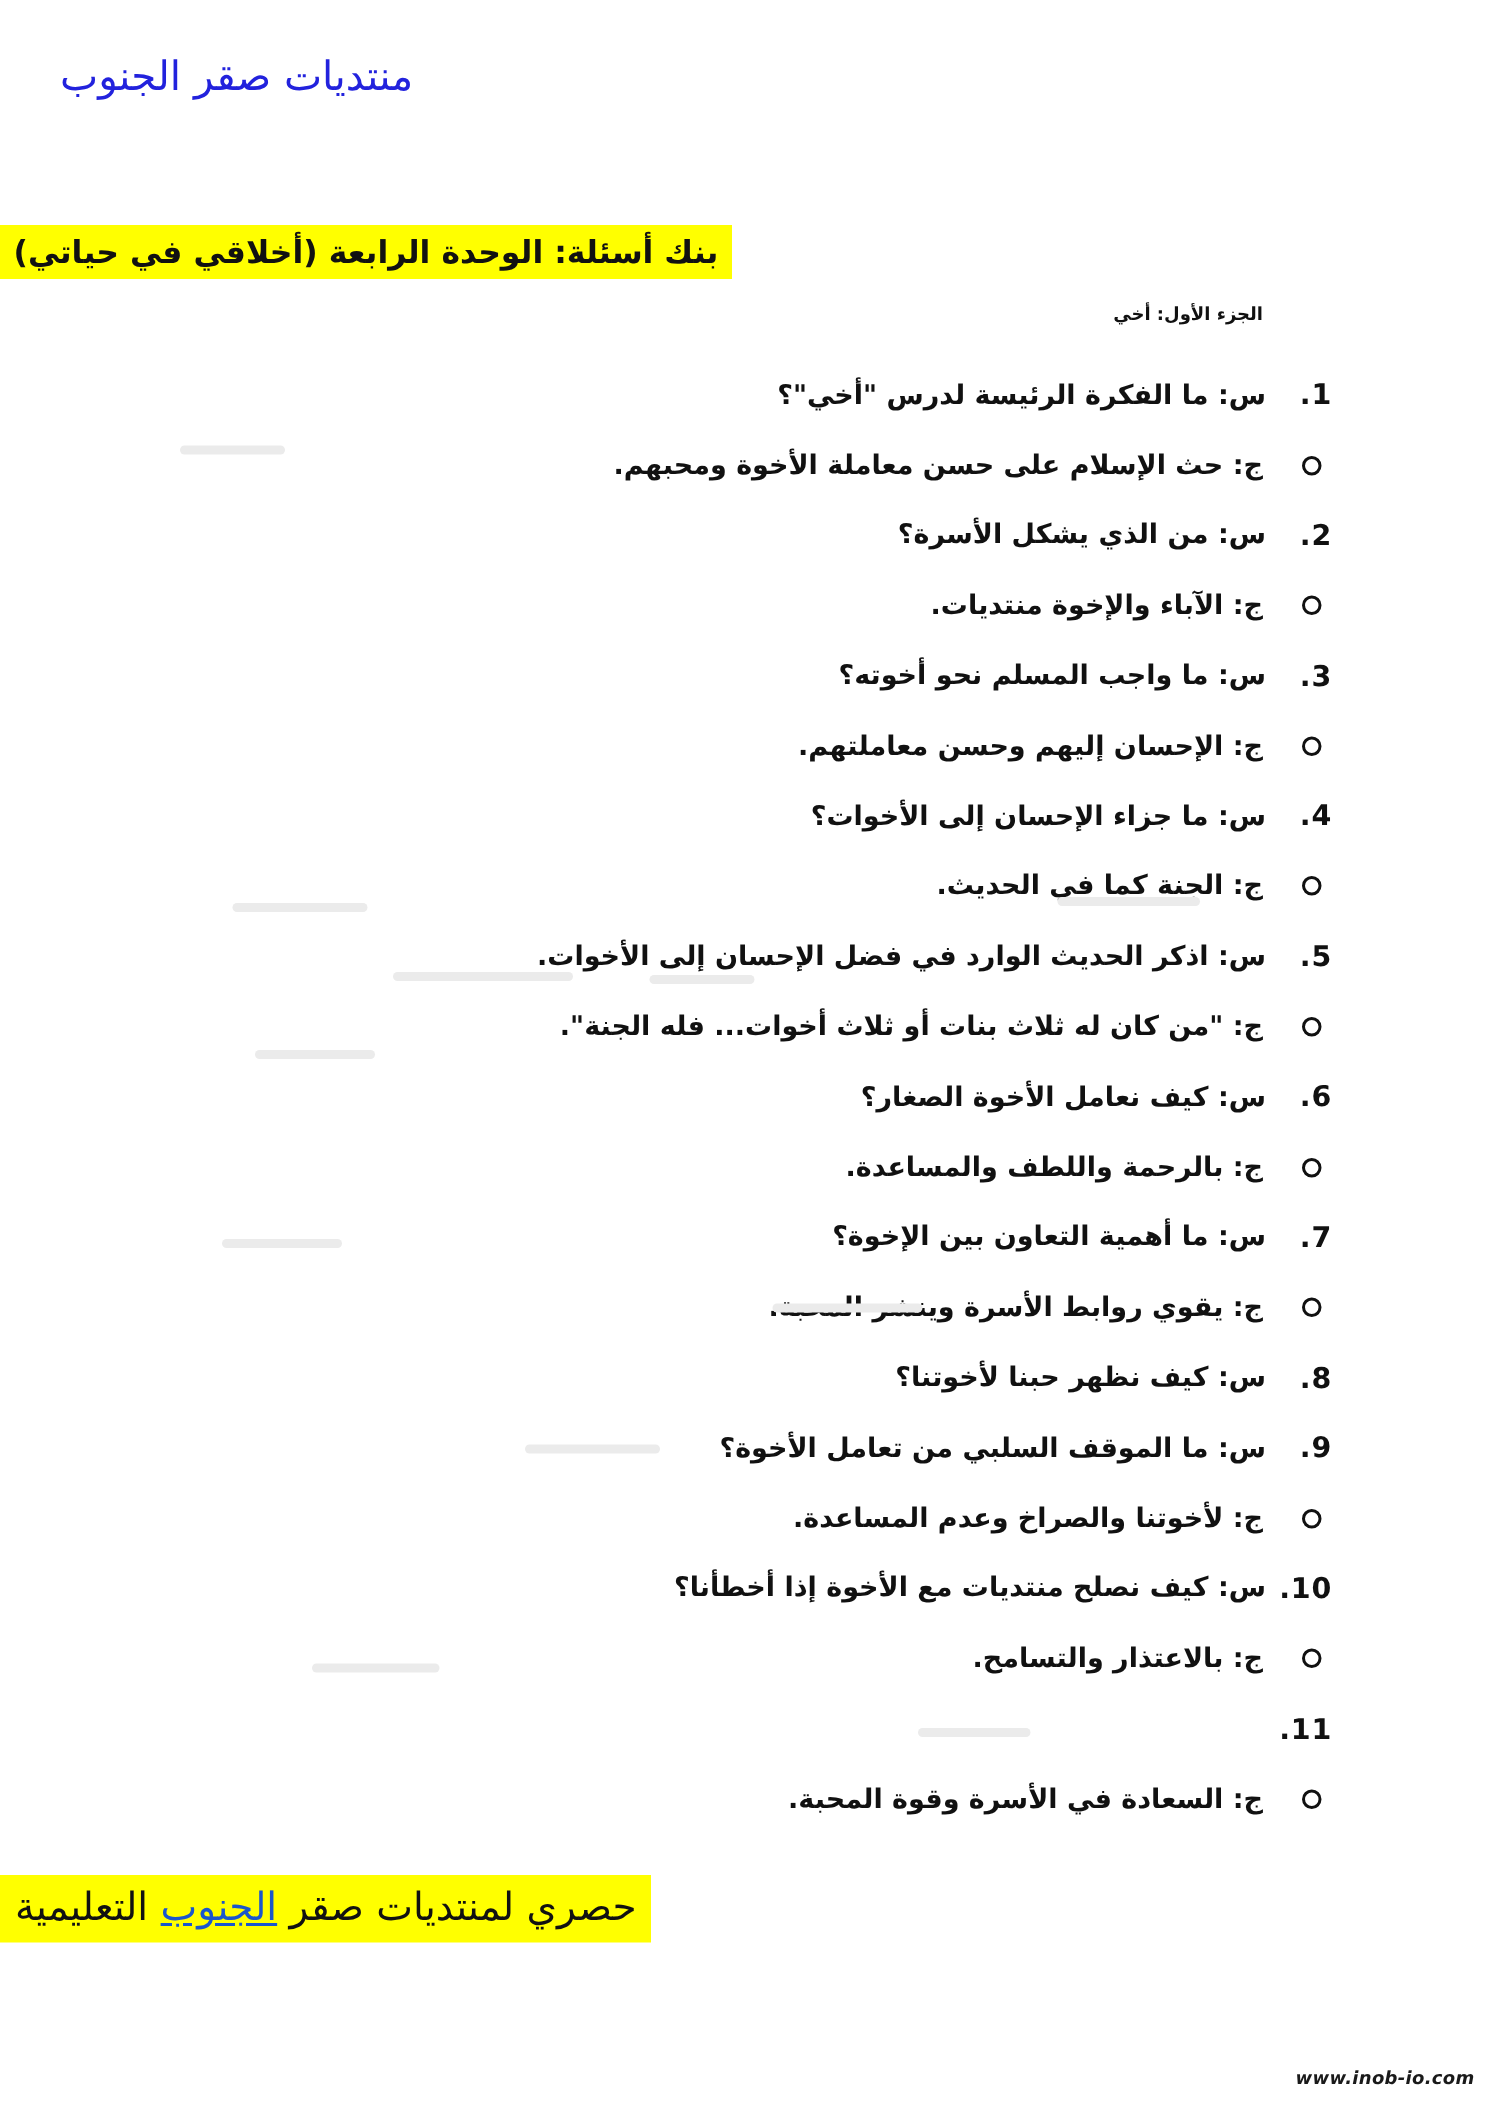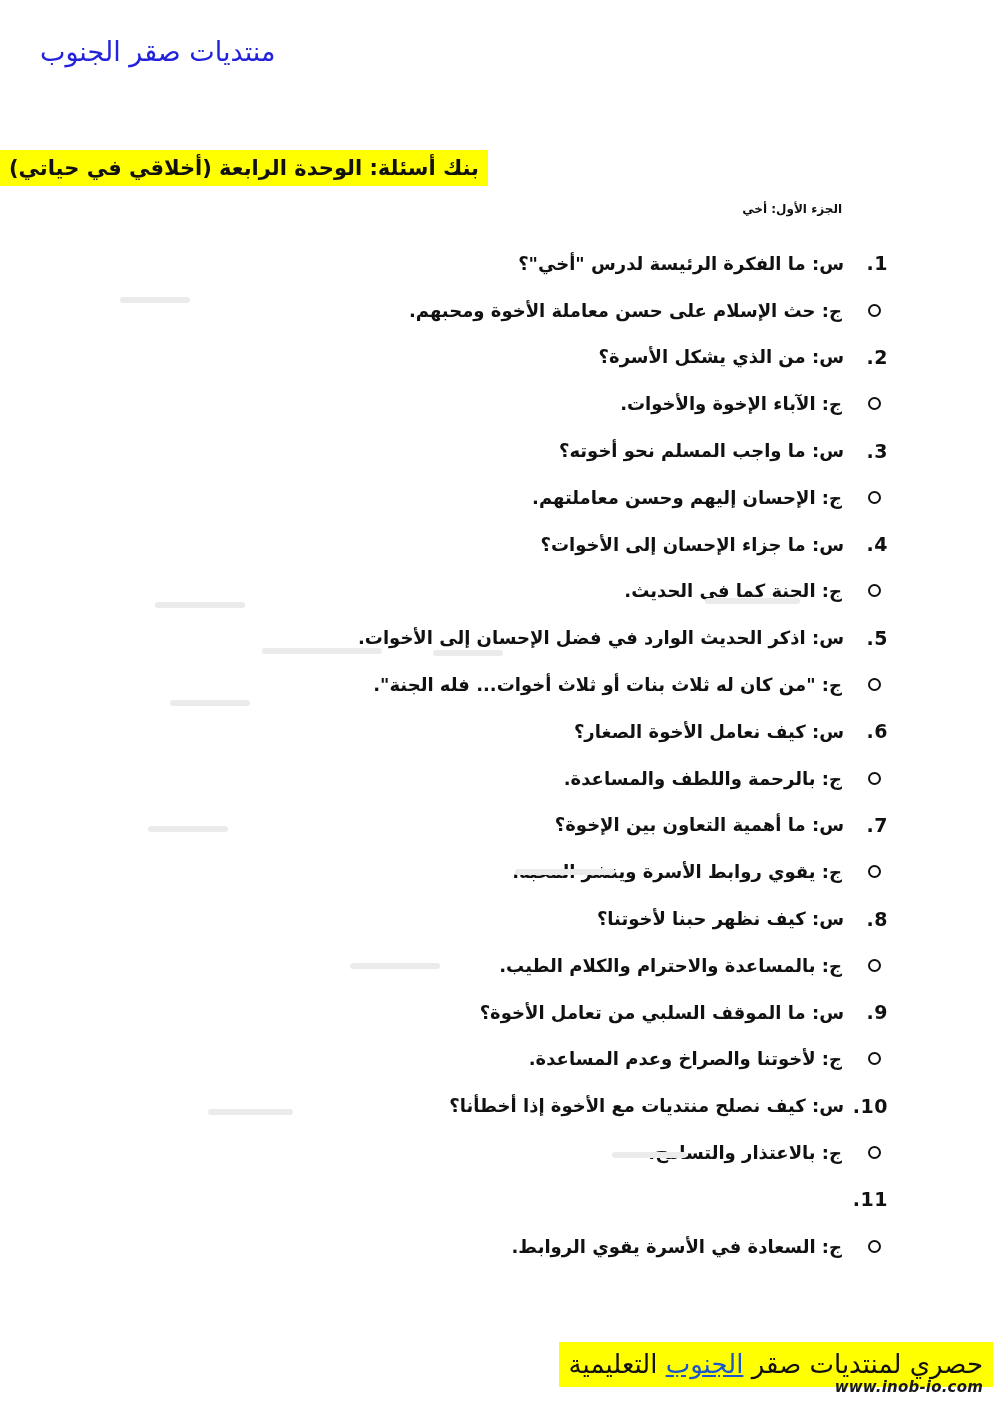--- a/index.html
+++ b/index.html
@@ -64,30 +64,30 @@
     display:inline-block;
   }
   .qtext{
     direction:rtl;unicode-bidi:plaintext;
     text-align:center;
     font-weight:bold;font-size:18px;
     white-space:nowrap;
   }
   .a-row .qtext{margin-right:2px;}
   
-  .footer{position:absolute;top:1342px;left:0;width:100%;text-align:right;}
+  .footer{position:absolute;top:1250px;left:0;width:100%;text-align:left;}
   .footer .hl{font-weight:normal;font-size:26px;padding:5px 10px;}
   .footer a{
     color:var(--link-blue,#1a56cc);
     text-decoration:underline;
     cursor:pointer;
   }
   .watermark{
     position:absolute;top:1378px;right:10px;
-    font-size:15px;font-weight:bold;font-style:italic;
+    font-size:12px;font-weight:bold;font-style:italic;
     color:#1a1a1a;
     direction:ltr;
     letter-spacing:0.2px;
   }
   
   .smudge{
     position:absolute;height:6px;border-radius:3px;
     background:#ebebeb;
   }
 </style>
@@ -121,21 +121,21 @@
     <div class="row q-row">
       <span class="marker">
         <span class="num">.2</span>
       </span>
       <span class="qtext">س: من الذي يشكل الأسرة؟</span>
     </div>
     <div class="row a-row">
       <span class="marker">
         <span class="bullet-circle"></span>
       </span>
-      <span class="qtext">ج: الآباء الإخوة والأخوات.</span>
+      <span class="qtext">ج: الآباء والإخوة منتديات.</span>
     </div>
 
     <div class="row q-row">
       <span class="marker">
         <span class="num">.3</span>
       </span>
       <span class="qtext">س: ما واجب المسلم نحو أخوته؟</span>
     </div>
     <div class="row a-row">
       <span class="marker">
@@ -195,26 +195,20 @@
       </span>
       <span class="qtext">ج: يقوي روابط الأسرة وينشر المحبة.</span>
     </div>
 
     <div class="row q-row">
       <span class="marker">
         <span class="num">.8</span>
       </span>
       <span class="qtext">س: كيف نظهر حبنا لأخوتنا؟</span>
     </div>
-    <div class="row a-row">
-      <span class="marker">
-        <span class="bullet-circle"></span>
-      </span>
-      <span class="qtext">ج: بالمساعدة والاحترام والكلام الطيب.</span>
-    </div>
 
     <div class="row q-row">
       <span class="marker">
         <span class="num">.9</span>
       </span>
       <span class="qtext">س: ما الموقف السلبي من تعامل الأخوة؟</span>
     </div>
     <div class="row a-row">
       <span class="marker">
         <span class="bullet-circle"></span>
@@ -237,21 +231,21 @@
 
     <div class="row q-row">
       <span class="marker">
         <span class="num">.11</span>
       </span>
     </div>
     <div class="row a-row">
       <span class="marker">
         <span class="bullet-circle"></span>
       </span>
-      <span class="qtext">ج: السعادة في الأسرة يقوي الروابط.</span>
+      <span class="qtext">ج: السعادة في الأسرة وقوة المحبة.</span>
     </div>
   </div>
 
   <div class="footer">
     <span class="hl"><span>حصري لمنتديات صقر </span><a href="#">الجنوب</a><span> التعليمية</span></span>
   </div>
 
   <div class="watermark">www.inob-io.com</div>
 
   <i class="smudge" style="left:120px;top:297px;width:70px;"></i>

